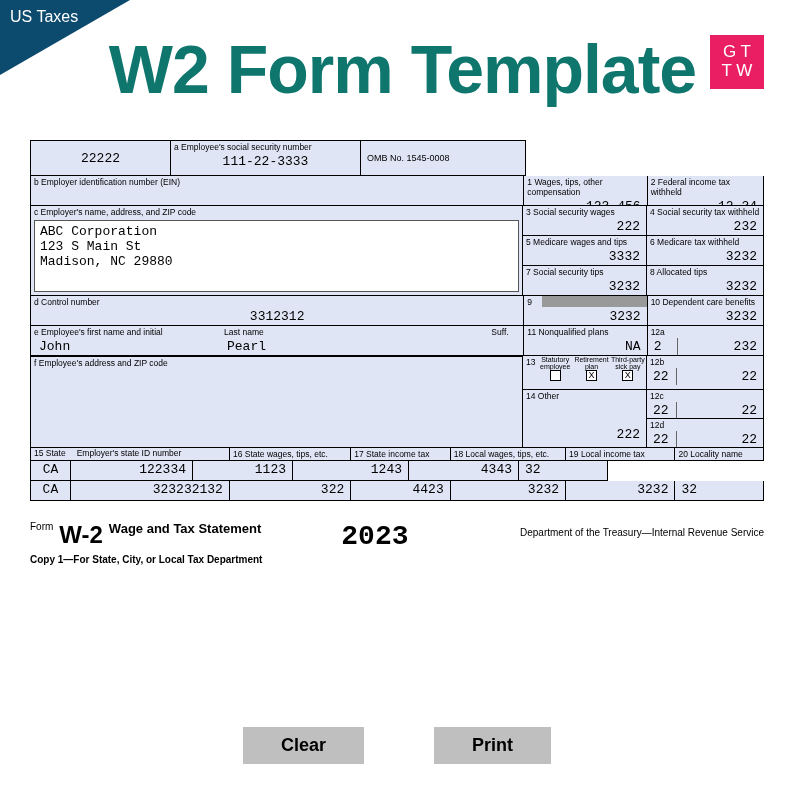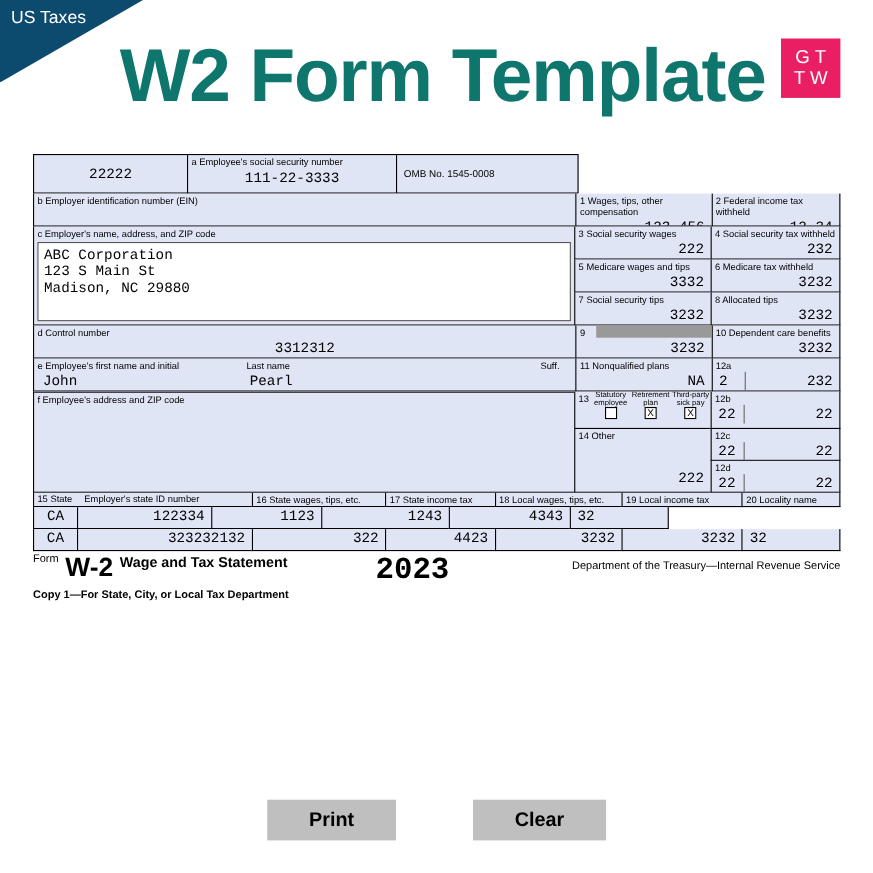--- a/index.html
+++ b/index.html
@@ -64,21 +64,21 @@
   .val.right { text-align: right; }
   .val.center { text-align: center; }
   .whitebox {
     background: #fff;
     border: 1px solid #555;
     margin: 2px 3px 3px 3px;
     font-family: "Courier New", monospace;
     font-size: 13px;
     padding: 3px 5px;
   }
-  .footer-row { display: flex; align-items: flex-start; margin-top: 2px; }
+  .footer-row { display: flex; align-items: flex-start; margin-top: 20px; }
   .form-label { font-size: 10px; }
   .form-w2 { font-size: 24px; font-weight: 900; margin: 0 6px; }
   .stmt { font-size: 13px; font-weight: 700; }
   .year { font-family: "Courier New", monospace; font-size: 28px; font-weight: bold; margin-left: 80px; }
   .dept { font-size: 10px; margin-left: auto; padding-top:6px; }
   .copy-line { font-size: 10px; font-weight: 700; margin-top: 2px; }
   .btns {
     position: absolute;
     bottom: 30px; left: 0; right: 0;
     display: flex; justify-content: center; gap: 70px;
@@ -345,15 +345,15 @@
     <span class="form-label">Form</span>
     <span class="form-w2">W-2</span>
     <span class="stmt">Wage and Tax Statement</span>
     <span class="year">2023</span>
     <span class="dept">Department of the Treasury—Internal Revenue Service</span>
   </div>
   <div class="copy-line">Copy 1—For State, City, or Local Tax Department</div>
 </div>
 
 <div class="btns">
+  <button class="btn">Clear</button>
   <button class="btn">Print</button>
-  <button class="btn">Clear</button>
 </div>
 
 </body></html>

